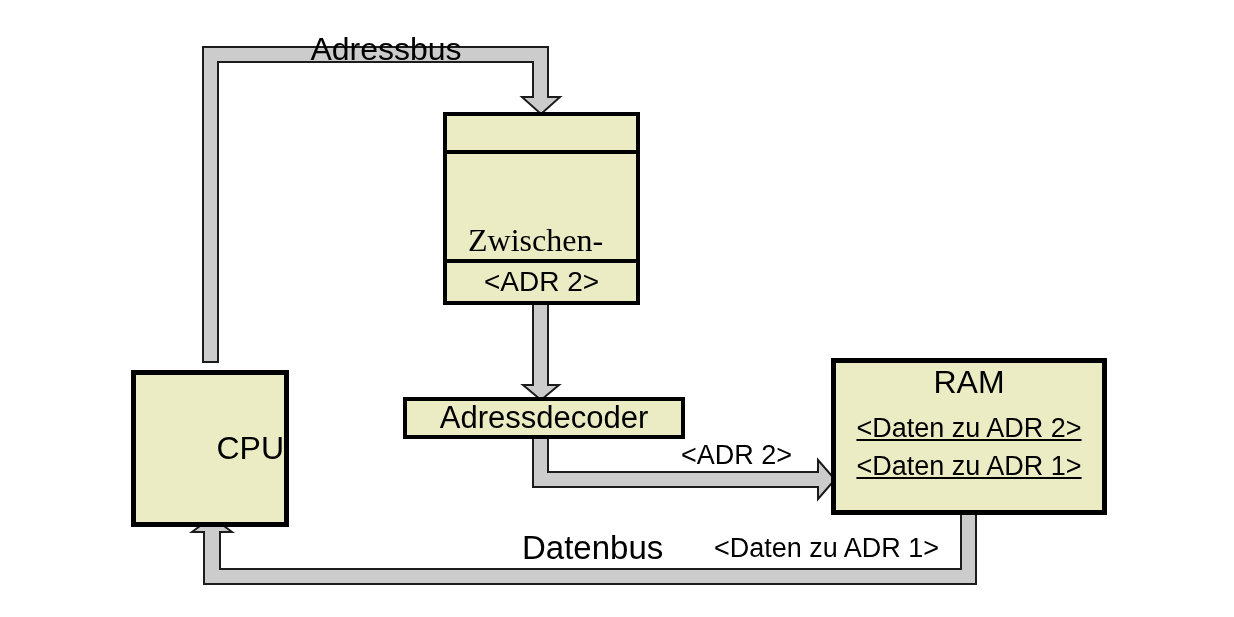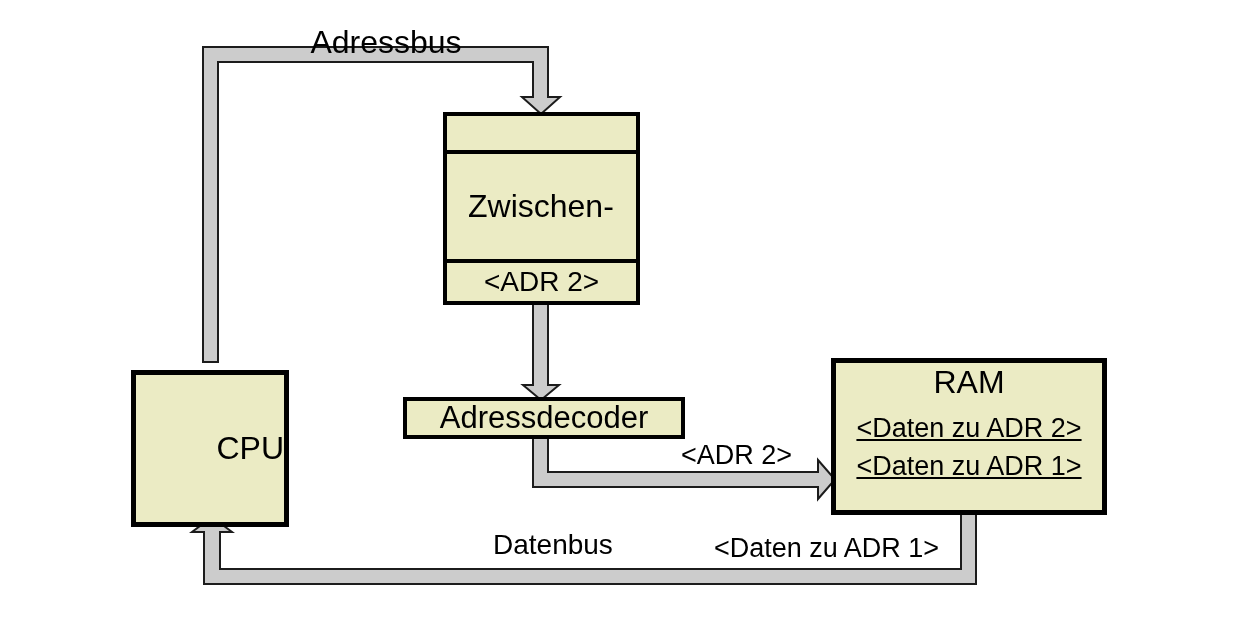--- a/index.html
+++ b/index.html
@@ -49,24 +49,25 @@
     left: 443px; top: 112px; width: 197px; height: 193px;
     border-width: 4px;
     display: flex; flex-direction: column;
   }
   .buf-top {
     height: 38px;
     border-bottom: 4px solid #000000;
   }
   .buf-mid {
     flex: 1;
-    display: flex; flex-direction: column; justify-content: center;
+    display: flex; flex-direction: column; justify-content: flex-end;
     padding-left: 21px;
     font-size: 32px;
     line-height: 37px;
+    font-family: Liberation Serif, serif;
   }
   .buf-slot {
     height: 42px;
     border-top: 4px solid #000000;
     display: flex; align-items: center; justify-content: center;
     font-size: 28px;
   }
 
   .decoder {
     left: 403px; top: 397px; width: 282px; height: 42px;
@@ -90,31 +91,31 @@
     line-height: 38px;
     text-decoration: underline;
   }
 
   .lbl {
     position: absolute;
     white-space: nowrap;
     z-index: 3;
   }
   .lbl-adressbus {
-    left: 280px; top: 24px; width: 212px;
+    left: 280px; top: 31px; width: 212px;
     text-align: center;
     font-size: 32px;
   }
   .lbl-adr2 {
     left: 681px; top: 440px;
     font-size: 27px;
   }
   .lbl-datenbus {
-    left: 493px; top: 529px;
-    font-size: 28px;
+    left: 522px; top: 529px;
+    font-size: 33px;
   }
   .lbl-daten1 {
     left: 714px; top: 533px;
     font-size: 27px;
   }
 </style>
 </head>
 <body>
 
 <div class="canvas">

